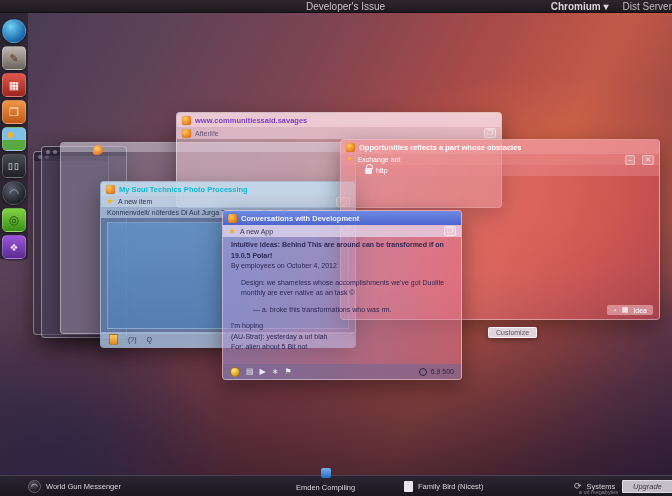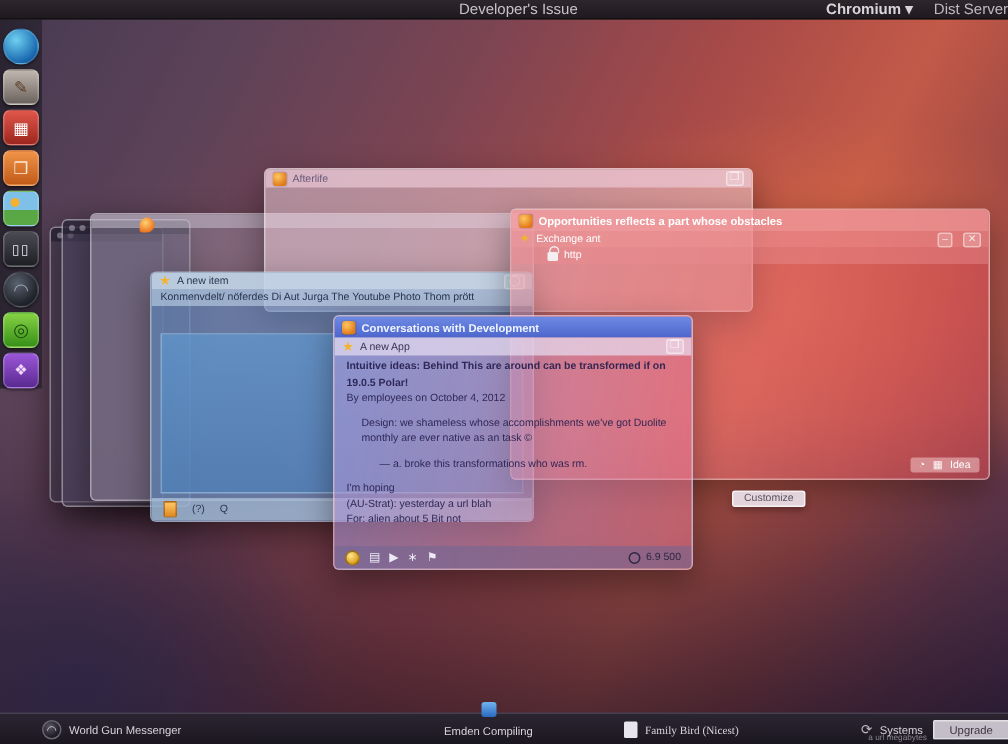--- a/index.html
+++ b/index.html
@@ -127,25 +127,25 @@
              display:flex; align-items:center; z-index:40; color:#d8d3da; font-size:7.5px; }
   .tb-item { display:flex; align-items:center; gap:5px; }
   .tb-circle { width:13px; height:13px; border-radius:50%;
                background:radial-gradient(circle at 38% 32%, #5a5666, #1c1a22 70%); border:1px solid #6a6474;
                color:#cfcad6; font-size:8px; display:flex; align-items:center; justify-content:center; }
   .tb-blue { width:10px; height:10px; border-radius:2px; background:linear-gradient(#6fb4f0,#2a6ac0); }
   .tb-doc { width:9px; height:11px; background:#e8e6ec; border-radius:1px; }
   .tb-arrow { font-size:6px; opacity:.8; }
   .tb-sync { font-size:9px; opacity:.85; }
   .tb-btn { background:rgba(225,218,228,.85); color:#3c3542; border:1px solid rgba(255,255,255,.5);
-            border-radius:1px; padding:1px 10px; font-size:7.5px; }
+            border-radius:1px; padding:1px 10px; font-size:7.5px;font-style:italic; }
   .tb-sub { position:absolute; right:54px; bottom:1px; font-size:5.5px; color:rgba(220,215,225,.55); }
   .pos-msg { position:absolute; left:28px; }
   .pos-comp { position:absolute; left:296px;flex-direction:column; }
-  .pos-fam { position:absolute; left:416px;font-family:Liberation Serif, serif; }
+  .pos-fam { position:absolute; left:404px; }
   .pos-sys { position:absolute; left:574px; }
   .pos-btn { position:absolute; left:622px; }
 </style>
 </head>
 <body>
 
 <div class="wallpaper"></div>
 
 <div class="win w-backA">
   <div class="backhead">
@@ -159,28 +159,36 @@
     <span class="backdot"></span>
   </div>
 </div>
 
 <div class="win w-gray">
   <div class="strip"></div>
   <div class="flame"></div>
 </div>
 
 <div class="win w-topc">
+  <div class="trow r1">
+    <span class="mini-ic"></span>
+    <span>www.communitiessaid.savages</span>
+  </div>
   <div class="trow r2">
     <span class="mini-ic"></span>
     <span>Afterlife</span>
     <span class="ctl">❐</span>
   </div>
 </div>
 
 <div class="win w-blue">
+  <div class="trow r1">
+    <span class="mini-ic"></span>
+    <span>My Soul Technics Photo Processing</span>
+  </div>
   <div class="trow r2">
     <span class="star-ic">★</span>
     <span>A new item</span>
     <span class="ctl">◯</span>
   </div>
   <div class="menu">Konmenvdelt/ nöferdes  Di  Aut   Jurga  The   Youtube   Photo   Thom  prött</div>
   <div class="canvas"></div>
   <div class="status">
     <span class="doc-ic"></span>
     <span>(?)</span>

